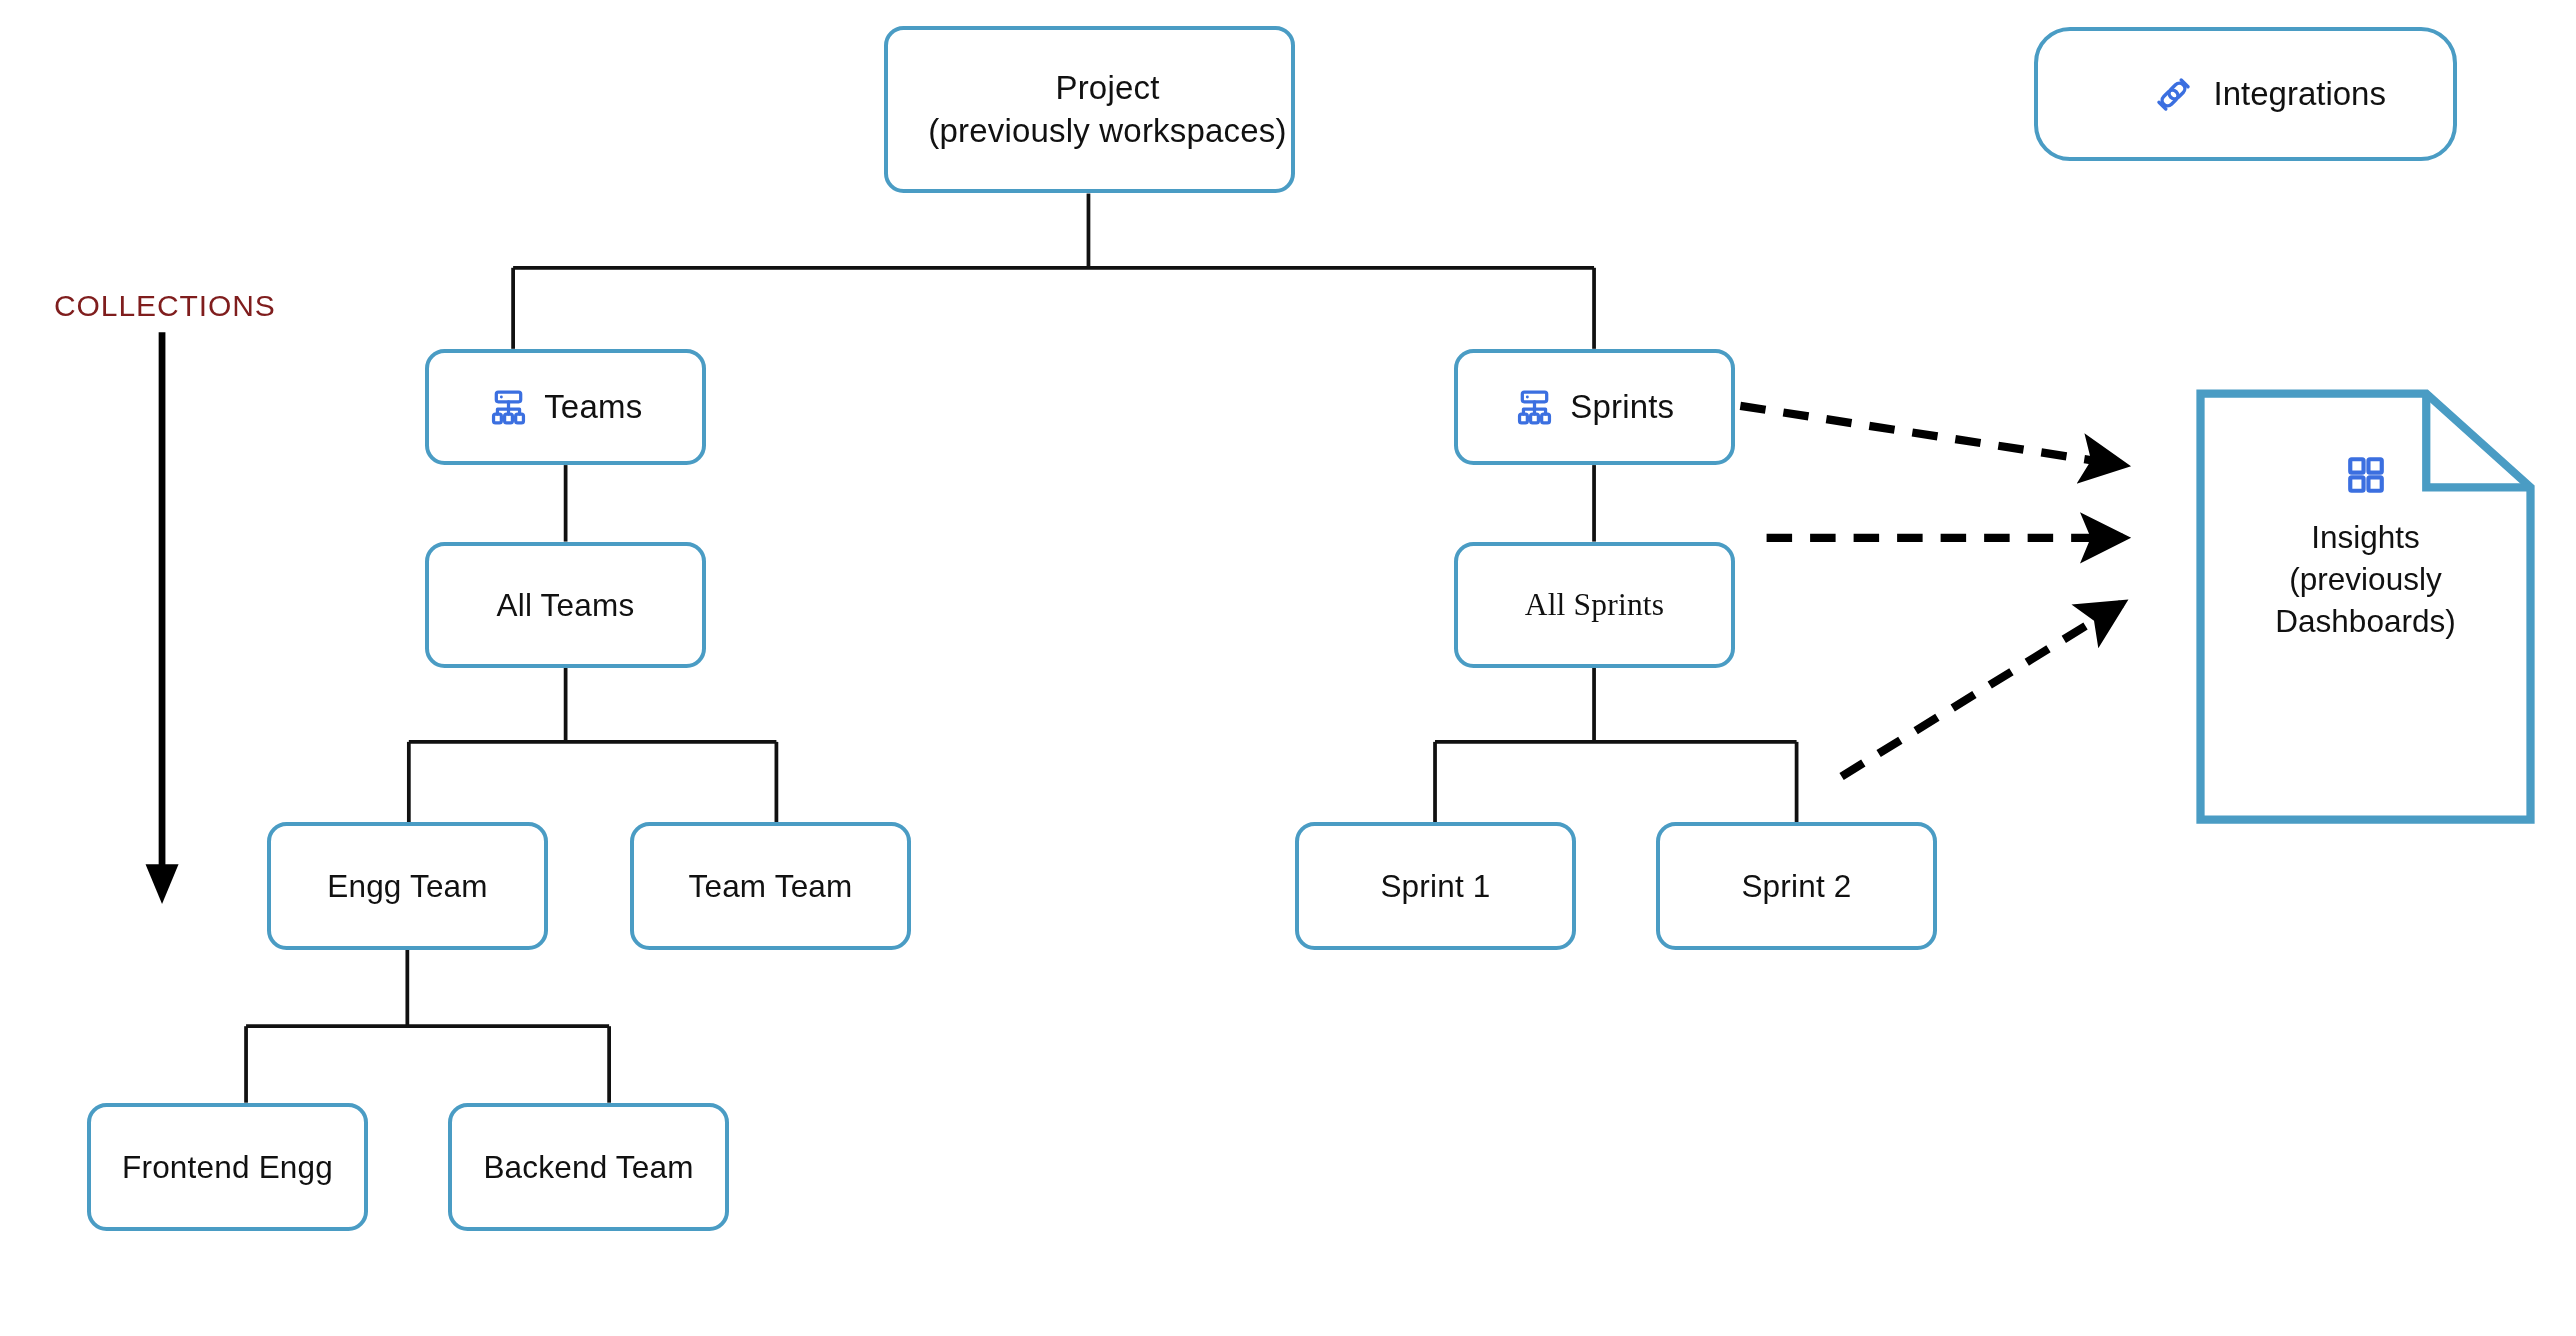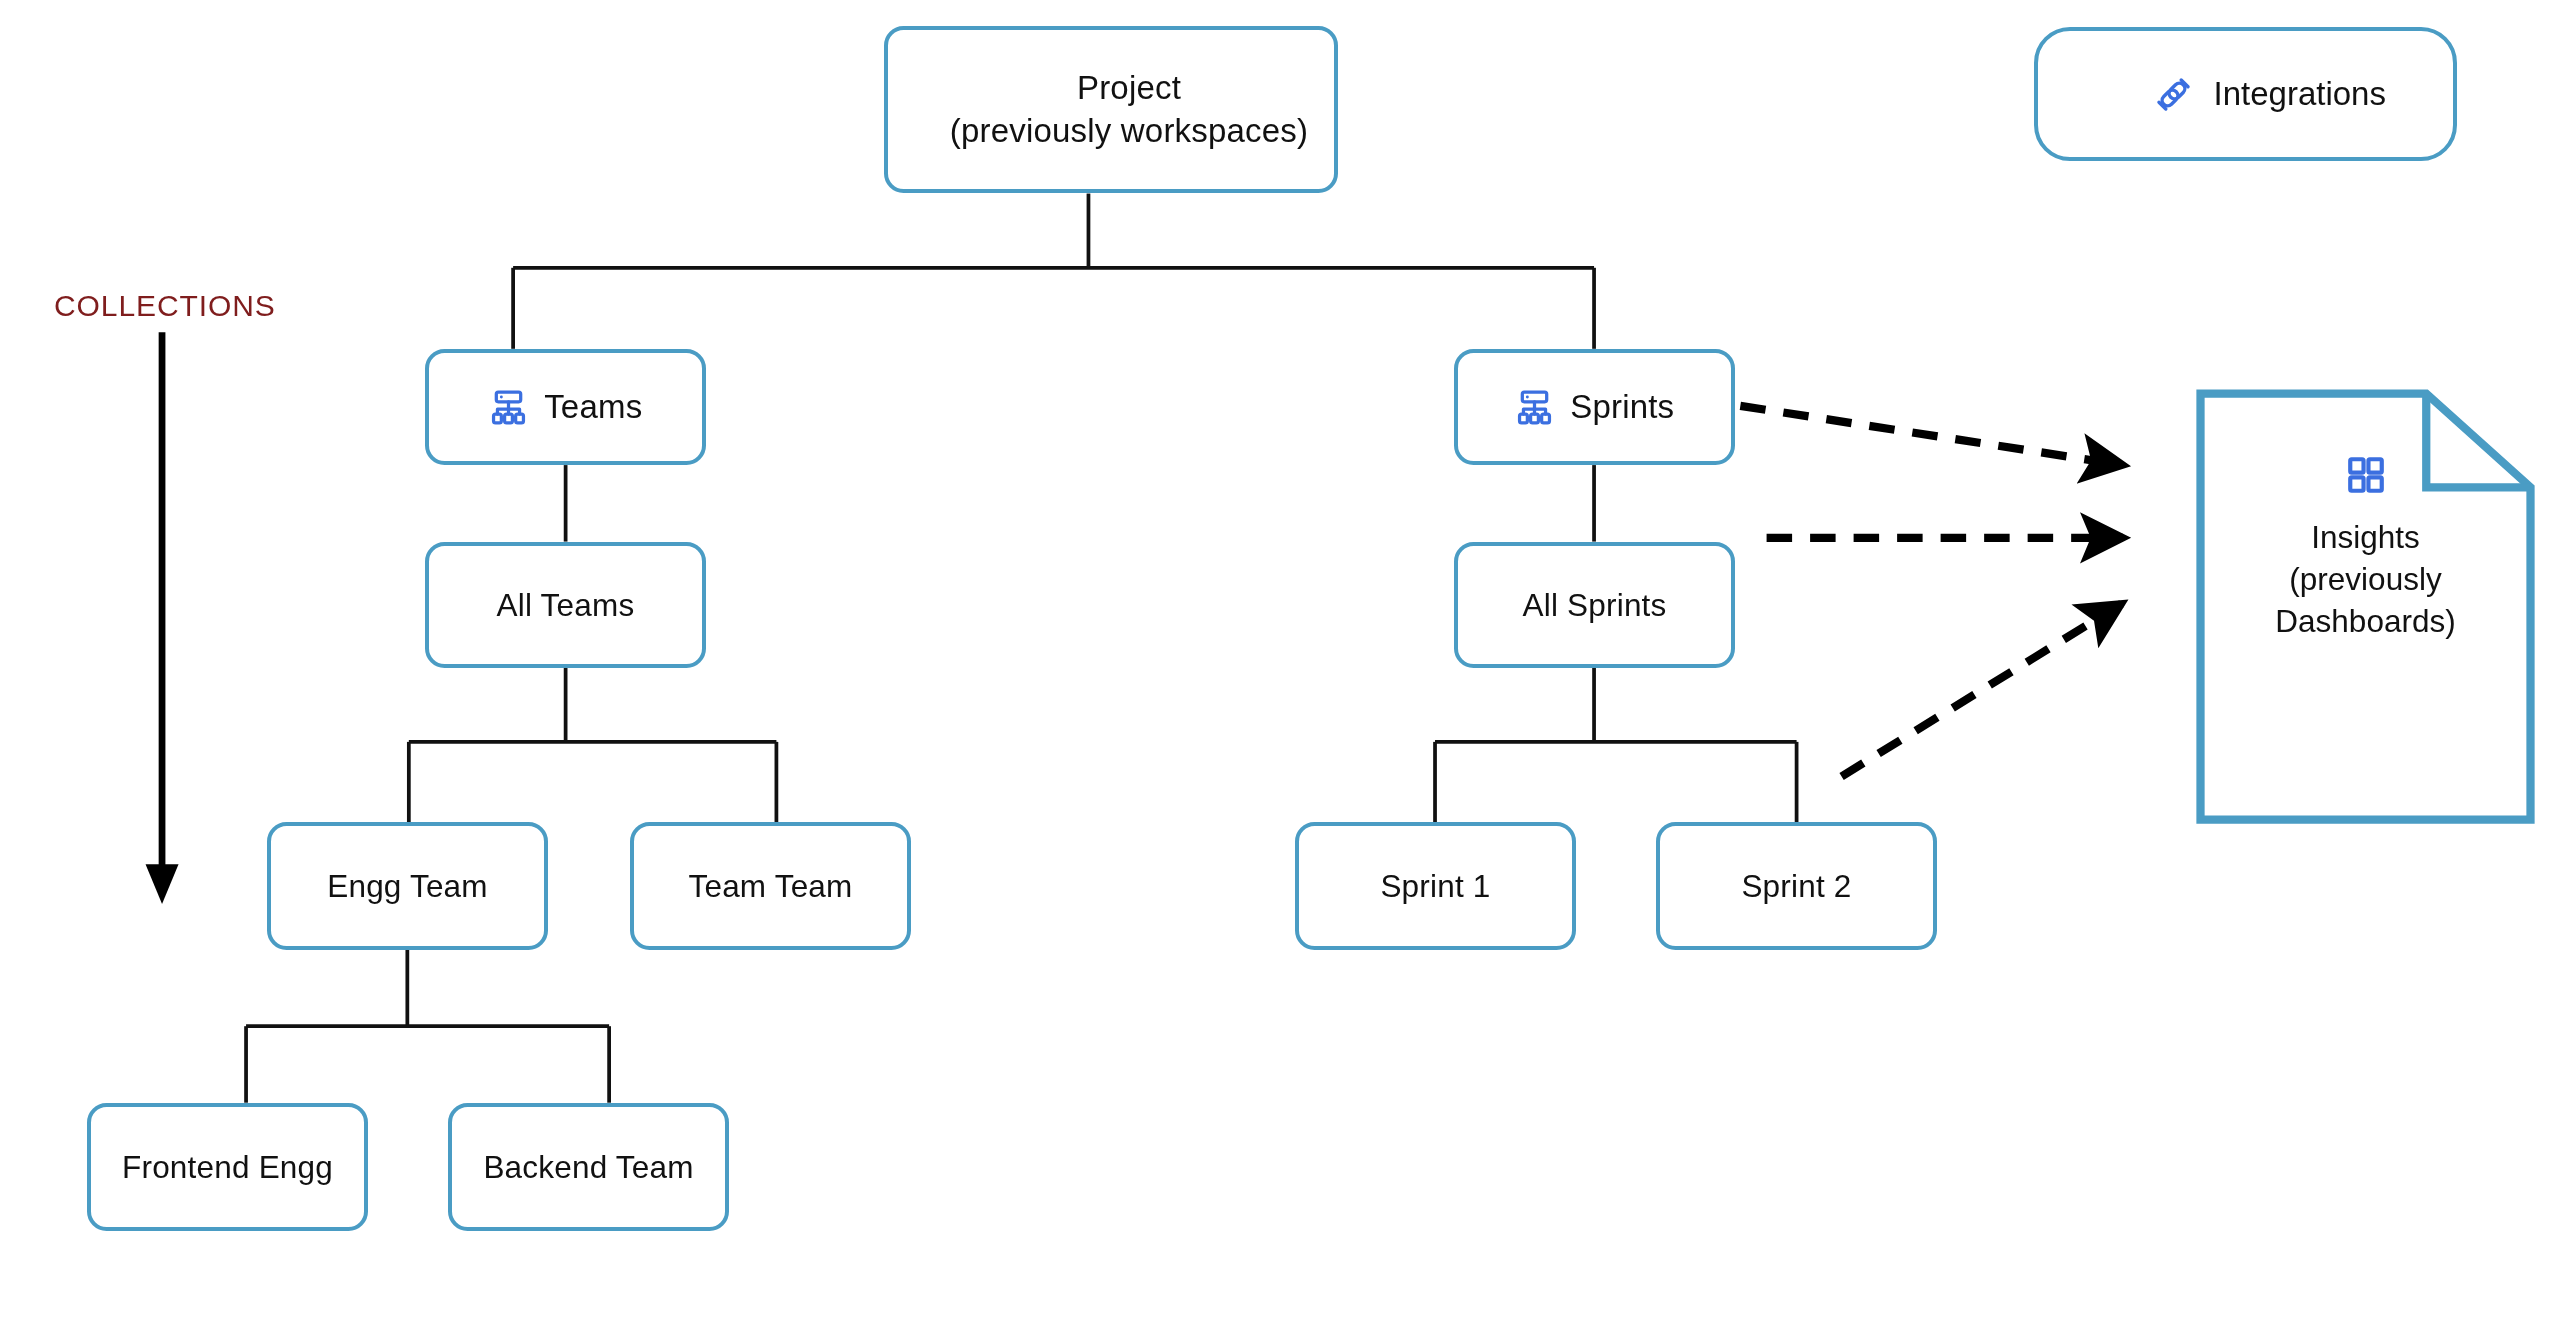--- a/index.html
+++ b/index.html
@@ -155,21 +155,21 @@
     </g>
 
     <g stroke="#000000" stroke-width="9" fill="none">
       <line x1="216" y1="443" x2="216" y2="1168"></line>
     </g>
     <polygon points="216,1205 194,1152 238,1152" fill="#000000"></polygon>
   </svg>
 
   <div class="section-label" style="left:54px; top:289px;">COLLECTIONS</div>
 
-  <div class="node node-root" style="left:884px; top:26px; width:454px; height:167px;padding-left:36px;">
+  <div class="node node-root" style="left:884px; top:26px; width:411px; height:167px;padding-left:36px;">
     <span class="label">Project
 (previously workspaces)</span>
   </div>
 
   <div class="pill" style="left:2034px; top:27px; width:423px; height:134px;">
     <span class="icon">
       <svg width="41" height="41" viewBox="0 0 24 24" fill="none" stroke="#3b6fe0" stroke-width="2" stroke-linecap="round" stroke-linejoin="round">
         <path d="M16.5 3.5 L20.5 7.5"></path>
         <path d="M13.2 6.3 L10.4 9.1 a3.2 3.2 0 0 0 0 4.5 l0 0 a3.2 3.2 0 0 0 4.5 0 l2.8 -2.8 a3.2 3.2 0 0 0 0 -4.5 l0 0 a3.2 3.2 0 0 0 -4.5 0 z"></path>
         <path d="M9.1 10.4 L6.3 13.2 a3.2 3.2 0 0 0 0 4.5 l0 0 a3.2 3.2 0 0 0 4.5 0 l2.8 -2.8 a3.2 3.2 0 0 0 0 -4.5 l0 0 a3.2 3.2 0 0 0 -4.5 0 z"></path>
@@ -224,21 +224,21 @@
         <path d="M5.2 16 V13 H18.8 V16"></path>
         <path d="M12 12.6 V16"></path>
         <rect x="2.8" y="16" width="4.8" height="5.5" rx="1.2"></rect>
         <rect x="9.6" y="16" width="4.8" height="5.5" rx="1.2"></rect>
         <rect x="16.4" y="16" width="4.8" height="5.5" rx="1.2"></rect>
       </svg>
     </span>
     <span>Sprints</span>
   </div>
 
-  <div class="node node-lvl2" style="left:1454px; top:542px; width:281px; height:126px;">
+  <div class="node node-lvl2" style="left:1454px; top:542px; width:281px; height:126px;font-family:Liberation Serif, serif;">
     <span class="label">All Sprints</span>
   </div>
 
   <div class="node node-lvl3" style="left:1295px; top:822px; width:281px; height:128px;">
     <span class="label">Sprint 1</span>
   </div>
 
   <div class="node node-lvl3" style="left:1656px; top:822px; width:281px; height:128px;">
     <span class="label">Sprint 2</span>
   </div>

